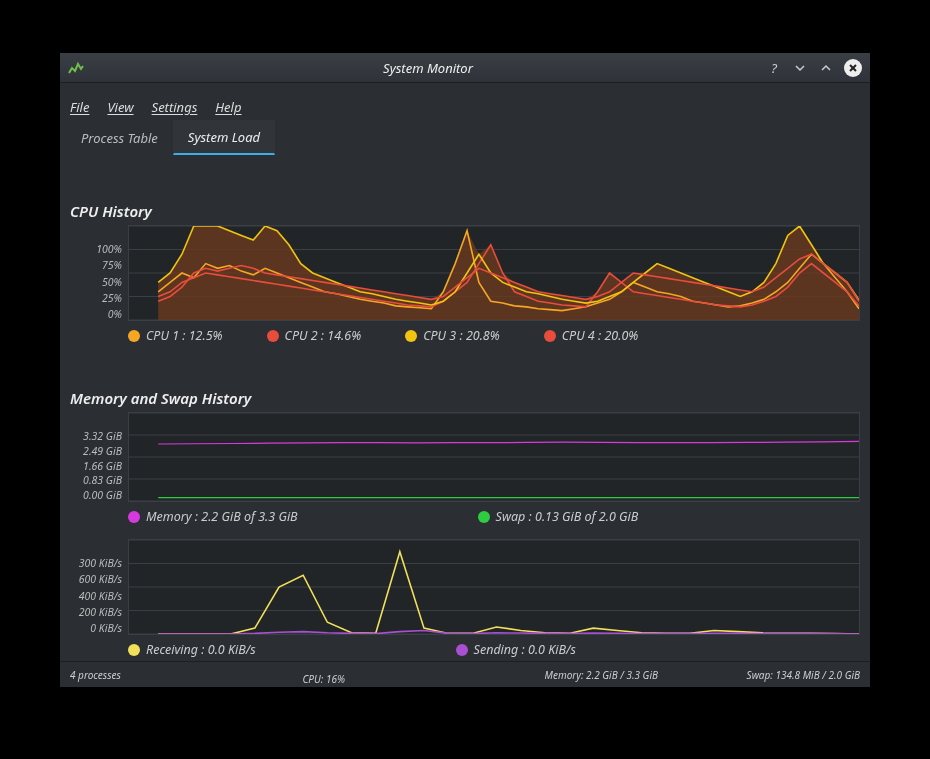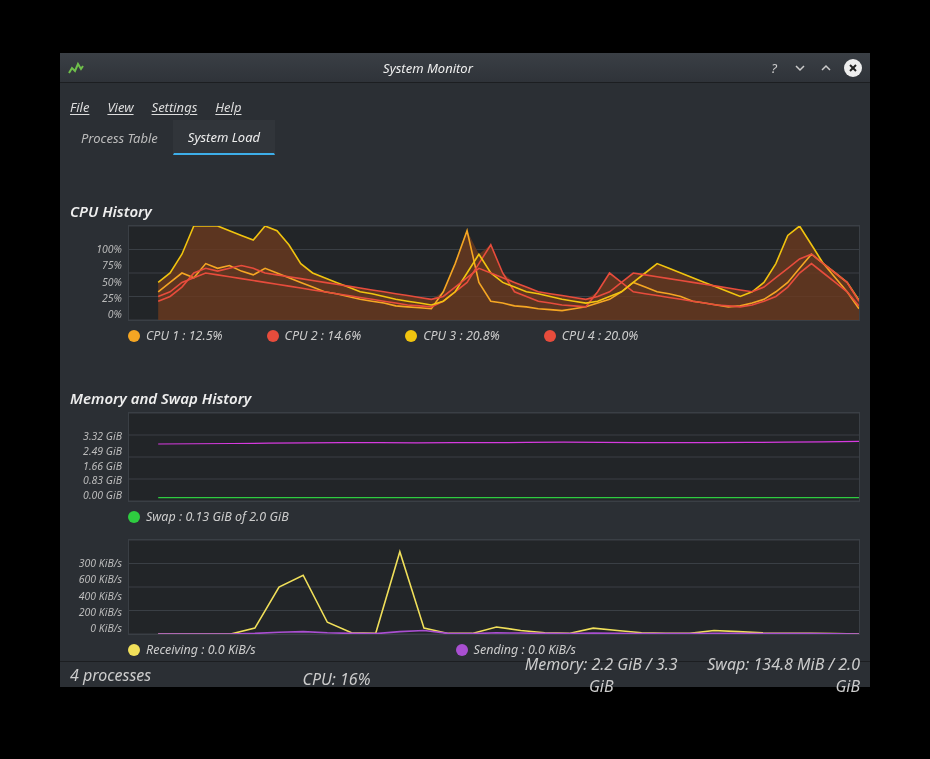--- a/index.html
+++ b/index.html
@@ -27,21 +27,21 @@
   .section { margin-bottom: 10px; }
   .section h2 { font-size: 15px; font-weight:600; color:#eee; margin-bottom: 4px; margin-top: 40px; }
   .chart-row { display:flex; }
   .ylabels { width: 58px; display:flex; flex-direction:column; justify-content:space-between; align-items:flex-end; font-size:10.5px; color:#bbb; padding-right:6px;margin-top:17px; }
   .chart { flex:1; background:#222528; position:relative; border:1px solid #3a3f45; }
   .chart svg { position:absolute; inset:0; width:100%; height:100%; }
   .grid line { stroke:#3a3f45; stroke-width:1; }
   .legend { display:flex; gap: 44px; padding: 6px 0 4px 58px; font-size: 12.5px; color:#ccc; align-items:center; flex-wrap:wrap; }
   .legend .item { display:flex; align-items:center; gap:6px; }
   .dot { width:12px; height:12px; border-radius:50%; display:inline-block; }
-  .statusbar { height: 26px; display:flex; justify-content:space-between; align-items:center; padding: 0 10px; font-size:16px; color:#ccc; border-top:1px solid #1c1e21; background:#2b2f34; }
+  .statusbar { height: 26px; display:flex; justify-content:space-between; align-items:center; padding: 0 10px; font-size:10px; color:#ccc; border-top:1px solid #1c1e21; background:#2b2f34; }
   .statusbar > span { flex:1; }
   .statusbar > span:nth-child(2){ text-align:left; padding-left:60px;margin-top:9px;}
   .statusbar > span:nth-child(3){ text-align:center; padding-left:40px;}
   .statusbar > span:nth-child(4){ text-align:right; }
 </style>
 </head>
 <body>
 
 <div class="window">
 
@@ -153,20 +153,24 @@
                 <line x1="0" x2="100" y1="75" y2="75"></line>
                 <line x1="0" x2="100" y1="100" y2="100"></line>
               </g>
               <path d="M 4.00 35.24 L 9.05 34.94 L 14.11 34.64 L 19.16 34.34 L 24.21 34.04 L 29.26 33.73 L 34.32 33.73 L 39.37 34.04 L 44.42 33.73 L 49.47 33.73 L 54.53 33.43 L 59.58 33.13 L 64.63 33.43 L 69.68 33.73 L 74.74 33.73 L 79.79 33.73 L 84.84 33.43 L 89.89 33.13 L 94.95 32.83 L 100.00 32.23 " fill="none" stroke="#d63adf" stroke-width="1.2" vector-effect="non-scaling-stroke"></path>
               <path d="M 4.00 96.08 L 9.05 96.08 L 14.11 96.08 L 19.16 96.08 L 24.21 96.08 L 29.26 96.08 L 34.32 96.08 L 39.37 96.08 L 44.42 96.08 L 49.47 96.08 L 54.53 96.08 L 59.58 96.08 L 64.63 96.08 L 69.68 96.08 L 74.74 96.08 L 79.79 96.08 L 84.84 96.08 L 89.89 96.08 L 94.95 96.08 L 100.00 96.08 " fill="none" stroke="#2ecc40" stroke-width="1.2" vector-effect="non-scaling-stroke"></path>
             </svg>
           </div>
       </div>
       <div class="legend" style="gap:180px">
         <span class="item">
+            <span class="dot" style="background:#d63adf"></span>
+            <span>Memory : 2.2 GiB of 3.3 GiB</span>
+          </span>
+        <span class="item">
             <span class="dot" style="background:#2ecc40"></span>
             <span>Swap : 0.13 GiB of 2.0 GiB</span>
           </span>
       </div>
     </div>
 
     <div class="section">
       <div class="chart-row">
         <div class="ylabels">
           <span>300 KiB/s</span>

